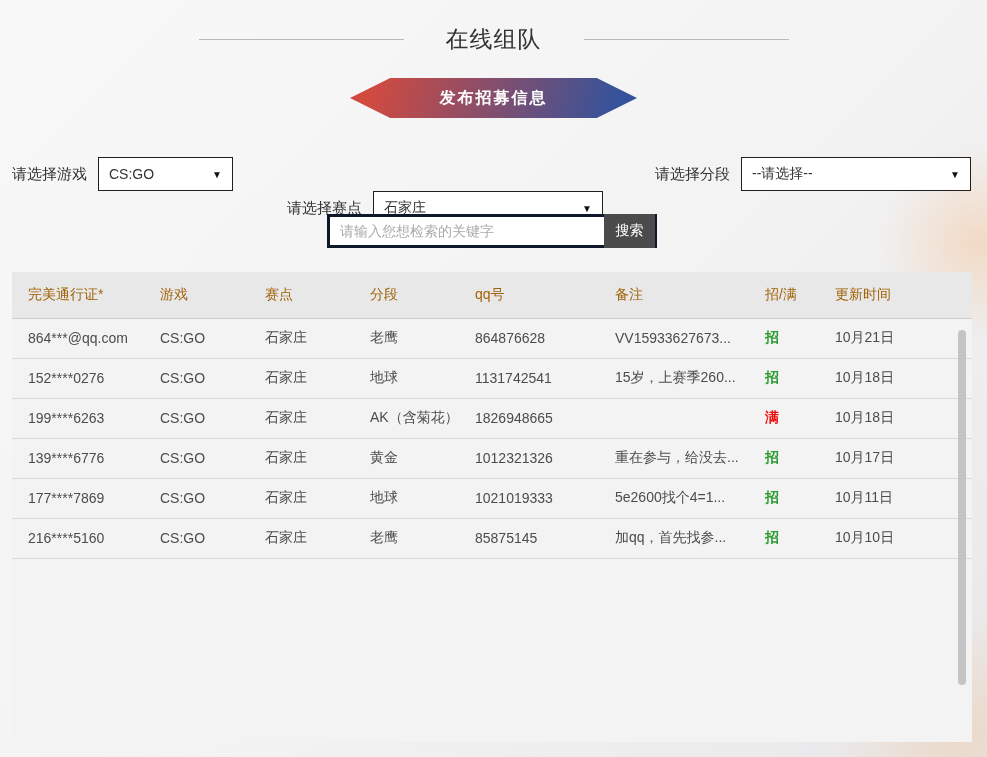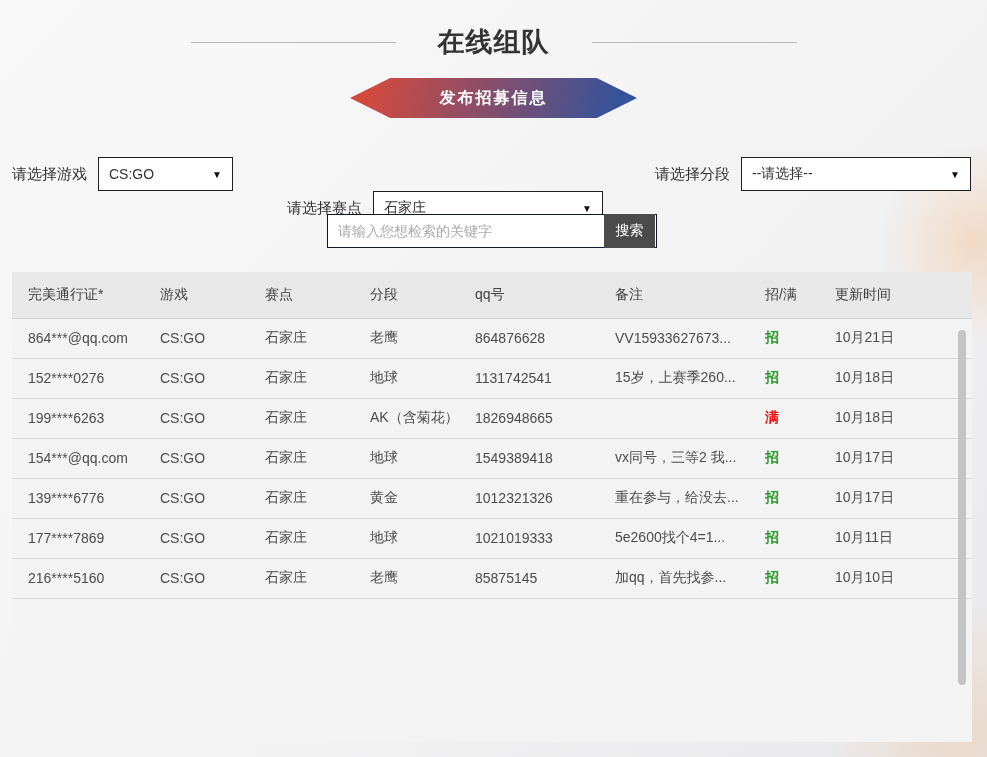--- a/index.html
+++ b/index.html
@@ -15,21 +15,21 @@
     position: relative;
   }
 
   
   .title-row {
     position: absolute; top: 24px; left: 0; width: 100%;
     display: flex; align-items: center; justify-content: center;
   }
   .title-line { width: 205px; height: 1px; background: #b9b9b9; }
   .page-title {
-    margin: 0 42px; font-size: 27px; font-weight: bold; color: #333;
+    margin: 0 42px; font-size: 23px; font-weight: normal; color: #333;
     letter-spacing: 1px;
   }
 
   
   .publish-btn {
     position: absolute; left: 350px; top: 78px;
     width: 287px; height: 40px;
     clip-path: polygon(0% 50%, 14% 0%, 86% 0%, 100% 50%, 86% 100%, 14% 100%);
     background: linear-gradient(105deg, var(--btn-grad-start, #d14a40) 8%, var(--btn-grad-end, #35539b) 92%);
     color: #fff; font-size: 16px; font-weight: bold; letter-spacing: 2px;
@@ -46,21 +46,21 @@
     padding: 0 10px; font-size: 14px; color: #333; cursor: pointer;
   }
   .chev { font-size: 10px; color: #111; margin-left: 6px; }
   .fg1 { left: 12px; }  .fg1 .select-box { width: 135px; }
   .fg2 { left: 287px; margin-top: 34px; } .fg2 .select-box { width: 230px; }
   .fg3 { left: 655px; } .fg3 .select-box { width: 230px; }
 
   
   .search-input {
     position: absolute; left: 327px; top: 214px; width: 330px; height: 34px;
-    border: 1px solid #0f172a; background: #fff; padding: 0 10px;
+    border: 3px solid #0f172a; background: #fff; padding: 0 10px;
     font-size: 14px; color: #333; font-family: inherit;
   }
   .search-input::placeholder { color: #aaa; }
   .search-btn {
     position: absolute; left: 604px; top: 214px; width: 51px; height: 34px;
     background: var(--search-btn-bg, #4b4b4b); color: #fff; border: none;
     font-size: 14px; cursor: pointer; font-family: inherit;
   }
 
   
@@ -68,21 +68,21 @@
     position: absolute; left: 12px; top: 272px; width: 960px; height: 470px;
     background: #f3f3f4;
   }
   table { border-collapse: collapse; table-layout: fixed; width: 100%; }
   col.c-account { width: 148px; } col.c-game { width: 105px; }
   col.c-venue { width: 105px; }  col.c-rank { width: 105px; }
   col.c-qq { width: 140px; }     col.c-remark { width: 150px; }
   col.c-status { width: 70px; }  col.c-date { width: 137px; }
   thead th {
     height: 46px; background: #e8e8e9; font-size: 14px; font-weight: normal;
-    color: #404040; text-align: left; border-bottom: 1px solid #cfcfcf;
+    color: #a16207; text-align: left; border-bottom: 1px solid #cfcfcf;
     white-space: nowrap; overflow: hidden;
   }
   tbody td {
     height: 40px; font-size: 14px; color: #4c4c4c;
     border-bottom: 1px solid #dadada; text-align: left;
     white-space: nowrap; overflow: hidden;
   }
   th:first-child, td:first-child { padding-left: 16px; }
   td[data-key="status"] { font-weight: bold; }
   td.status-open { color: var(--status-open, #2e9b2e); }
@@ -182,30 +182,20 @@
     <td data-key="account">199****6263</td>
     <td data-key="game">CS:GO</td>
     <td data-key="venue">石家庄</td>
     <td data-key="rank">AK（含菊花）</td>
     <td data-key="qq">1826948665</td>
     <td data-key="remark"></td>
     <td data-key="status" class="status-full">满</td>
     <td data-key="date">10月18日</td>
   </tr>
 
-  <tr>
-    <td data-key="account">154***@qq.com</td>
-    <td data-key="game">CS:GO</td>
-    <td data-key="venue">石家庄</td>
-    <td data-key="rank">地球</td>
-    <td data-key="qq">1549389418</td>
-    <td data-key="remark">vx同号，三等2 我...</td>
-    <td data-key="status" class="status-open">招</td>
-    <td data-key="date">10月17日</td>
-  </tr>
 
 
   <tr>
     <td data-key="account">139****6776</td>
     <td data-key="game">CS:GO</td>
     <td data-key="venue">石家庄</td>
     <td data-key="rank">黄金</td>
     <td data-key="qq">1012321326</td>
     <td data-key="remark">重在参与，给没去...</td>
     <td data-key="status" class="status-open">招</td>

